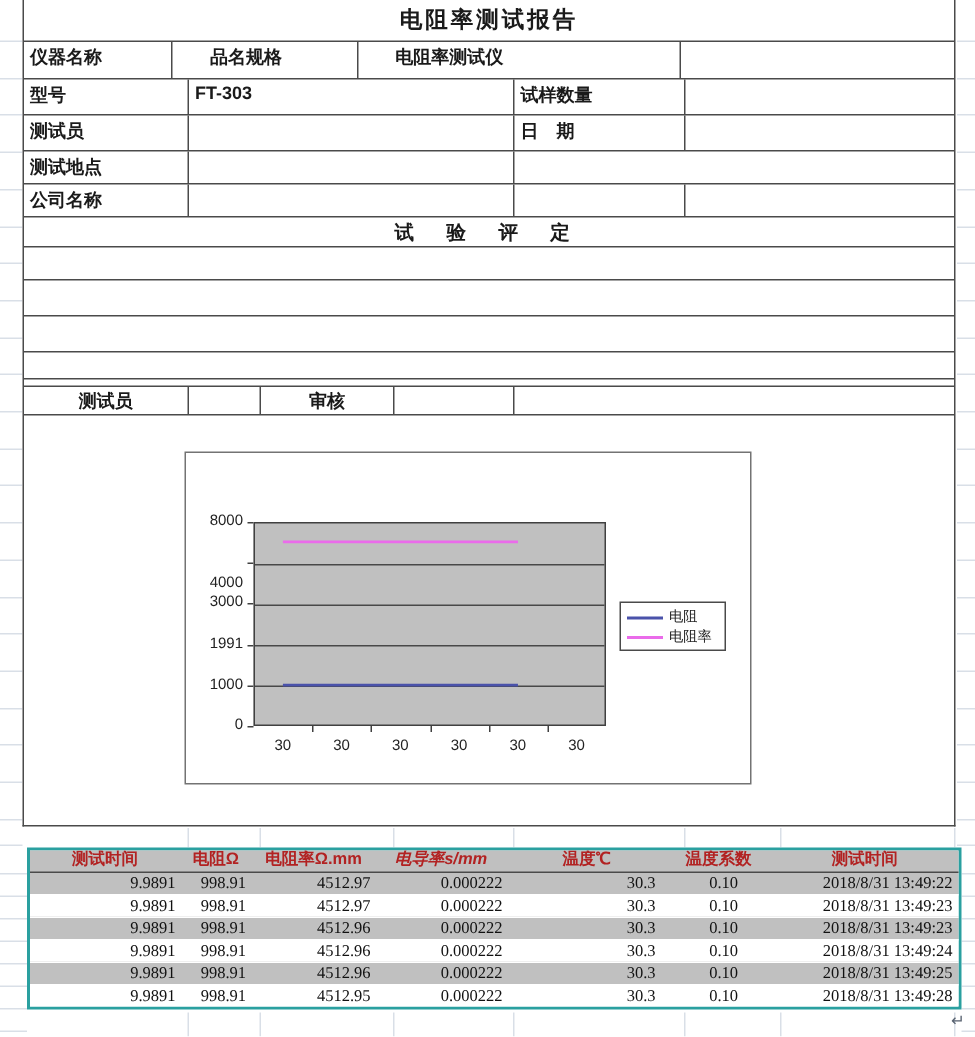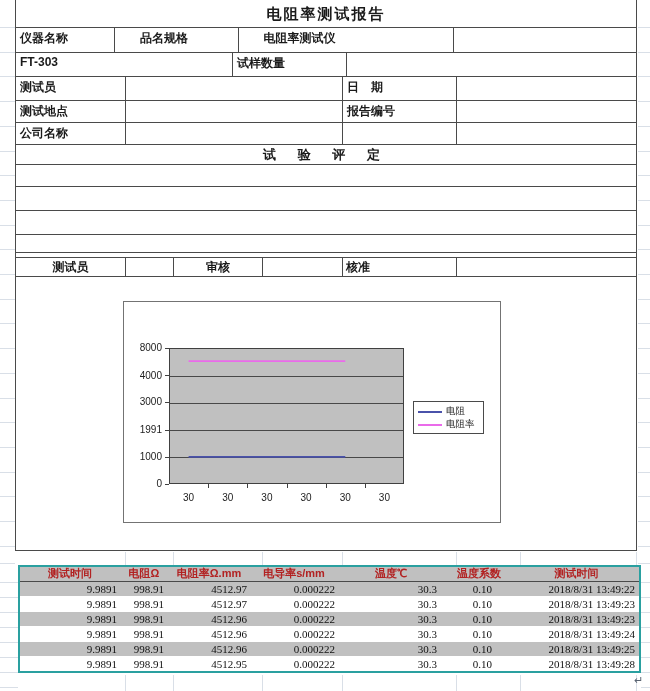--- a/index.html
+++ b/index.html
@@ -139,34 +139,34 @@
 <div id="report-form">
   <div id="report-title">电阻率测试报告</div>
   <div id="form-rows">
       <div class="frow" style="height: 25px; gap: 21px;">
         <div class="fcell rb" style="width: 110px;">仪器名称</div>
         <div class="fcell rb" style="width: 114px;">品名规格</div>
         <div class="fcell rb" style="width: 217px;">电阻率测试仪</div>
         <div class="fcell" style="width: 179px;"></div>
       </div>
       <div class="frow" style="height: 24px;">
+        <div class="fcell rb" style="width: 110px;">型号</div>
         <div class="fcell rb" style="width: 217px;">FT-303</div>
         <div class="fcell rb" style="width: 114px;">试样数量</div>
         <div class="fcell" style="width: 179px;"></div>
       </div>
       <div class="frow" style="height: 24px;">
         <div class="fcell rb" style="width: 110px;">测试员</div>
         <div class="fcell rb" style="width: 217px;"></div>
         <div class="fcell rb" style="width: 114px;">日　期</div>
         <div class="fcell" style="width: 179px;"></div>
       </div>
       <div class="frow" style="height: 22px;">
         <div class="fcell rb" style="width: 110px;">测试地点</div>
         <div class="fcell rb" style="width: 217px;"></div>
-        <div class="fcell rb" style="width: 114px;">报告编号</div>
         <div class="fcell" style="width: 179px;"></div>
       </div>
       <div class="frow" style="height: 22px;">
         <div class="fcell rb" style="width: 110px;">公司名称</div>
         <div class="fcell rb" style="width: 217px;"></div>
         <div class="fcell rb" style="width: 114px;"></div>
         <div class="fcell" style="width: 179px;"></div>
       </div>
     </div>
   <div id="section-header">试 验 评 定</div>
@@ -175,36 +175,35 @@
       <div class="erow" style="height: 24px;"></div>
       <div class="erow" style="height: 24px;"></div>
       <div class="erow" style="height: 18px;"></div>
     </div>
   <div style="height:4px"></div>
   <div id="sig-row">
     <div class="sigc rb" style="width:110px;text-align:center">测试员</div>
     <div class="sigc rb" style="width:48px"></div>
     <div class="sigc rb" style="width:89px;text-align:center">审核</div>
     <div class="sigc rb" style="width:80px"></div>
-    <div class="sigc rb" style="width:114px;padding-left:3px">核准</div>
     <div class="sigc" style="width:179px"></div>
   </div>
 </div>
 
 <div id="chart">
   <div id="chart-axes">
       <div class="ylab" style="top: 176px;">0</div>
       <div class="ytick" style="left: 41px; top: 182px;"></div>
       <div class="ylab" style="top: 148.8px;">1000</div>
       <div class="ytick" style="left: 41px; top: 154.8px;"></div>
       <div class="ylab" style="top: 121.6px;">1991</div>
       <div class="ytick" style="left: 41px; top: 127.6px;"></div>
       <div class="ylab" style="top: 94.4px;">3000</div>
       <div class="ytick" style="left: 41px; top: 100.4px;"></div>
-      <div class="ylab" style="top: 68px;">4000</div>
+      <div class="ylab" style="top: 81px;">4000</div>
       <div class="ytick" style="left: 41px; top: 73.2px;"></div>
       <div class="ylab" style="top: 40px;">8000</div>
       <div class="ytick" style="left: 41px; top: 46px;"></div>
       <div class="xlab" style="left: 45px; width: 39.1667px;">30</div>
       <div class="xlab" style="left: 84.1667px; width: 39.1667px;">30</div>
       <div class="xtick" style="left: 84.1667px;"></div>
       <div class="xlab" style="left: 123.333px; width: 39.1667px;">30</div>
       <div class="xtick" style="left: 123.333px;"></div>
       <div class="xlab" style="left: 162.5px; width: 39.1667px;">30</div>
       <div class="xtick" style="left: 162.5px;"></div>
@@ -233,21 +232,21 @@
       <polyline points="19.6,108.8 58.8,108.8 97.9,108.8 137.1,108.8 176.3,108.8" fill="none" stroke="#4a52aa" stroke-width="1.8"></polyline>
       <polyline points="19.6,13.2 58.8,13.2 97.9,13.2 137.1,13.2 176.3,13.2" fill="none" stroke="#ea6bea" stroke-width="1.8"></polyline>
     </svg>
   </div>
 
 <div id="data-table">
   <div id="thead-row" class="trow">
       <div class="th" style="width: 100px;">测试时间</div>
       <div class="th" style="width: 48px;">电阻Ω</div>
       <div class="th" style="width: 82px;">电阻率Ω.mm</div>
-      <div class="th" style="width: 88px;">电导率s/mm</div>
+      <div class="th" style="width: 88px; font-style: italic;">电导率s/mm</div>
       <div class="th" style="width: 106px;">温度℃</div>
       <div class="th" style="width: 70px;">温度系数</div>
       <div class="th" style="width: 125px;">测试时间</div>
     </div>
   <div id="tbody-rows" style="display:flex;flex-direction:column;flex:1">
       <div class="trow even">
         <div class="td" style="width: 100px; padding-right: 3px;">9.9891</div>
         <div class="td" style="width: 48px; padding-right: 4px;">998.91</div>
         <div class="td" style="width: 82px; padding-right: 3px;">4512.97</div>
         <div class="td" style="width: 88px; padding-right: 3px;">0.000222</div>

